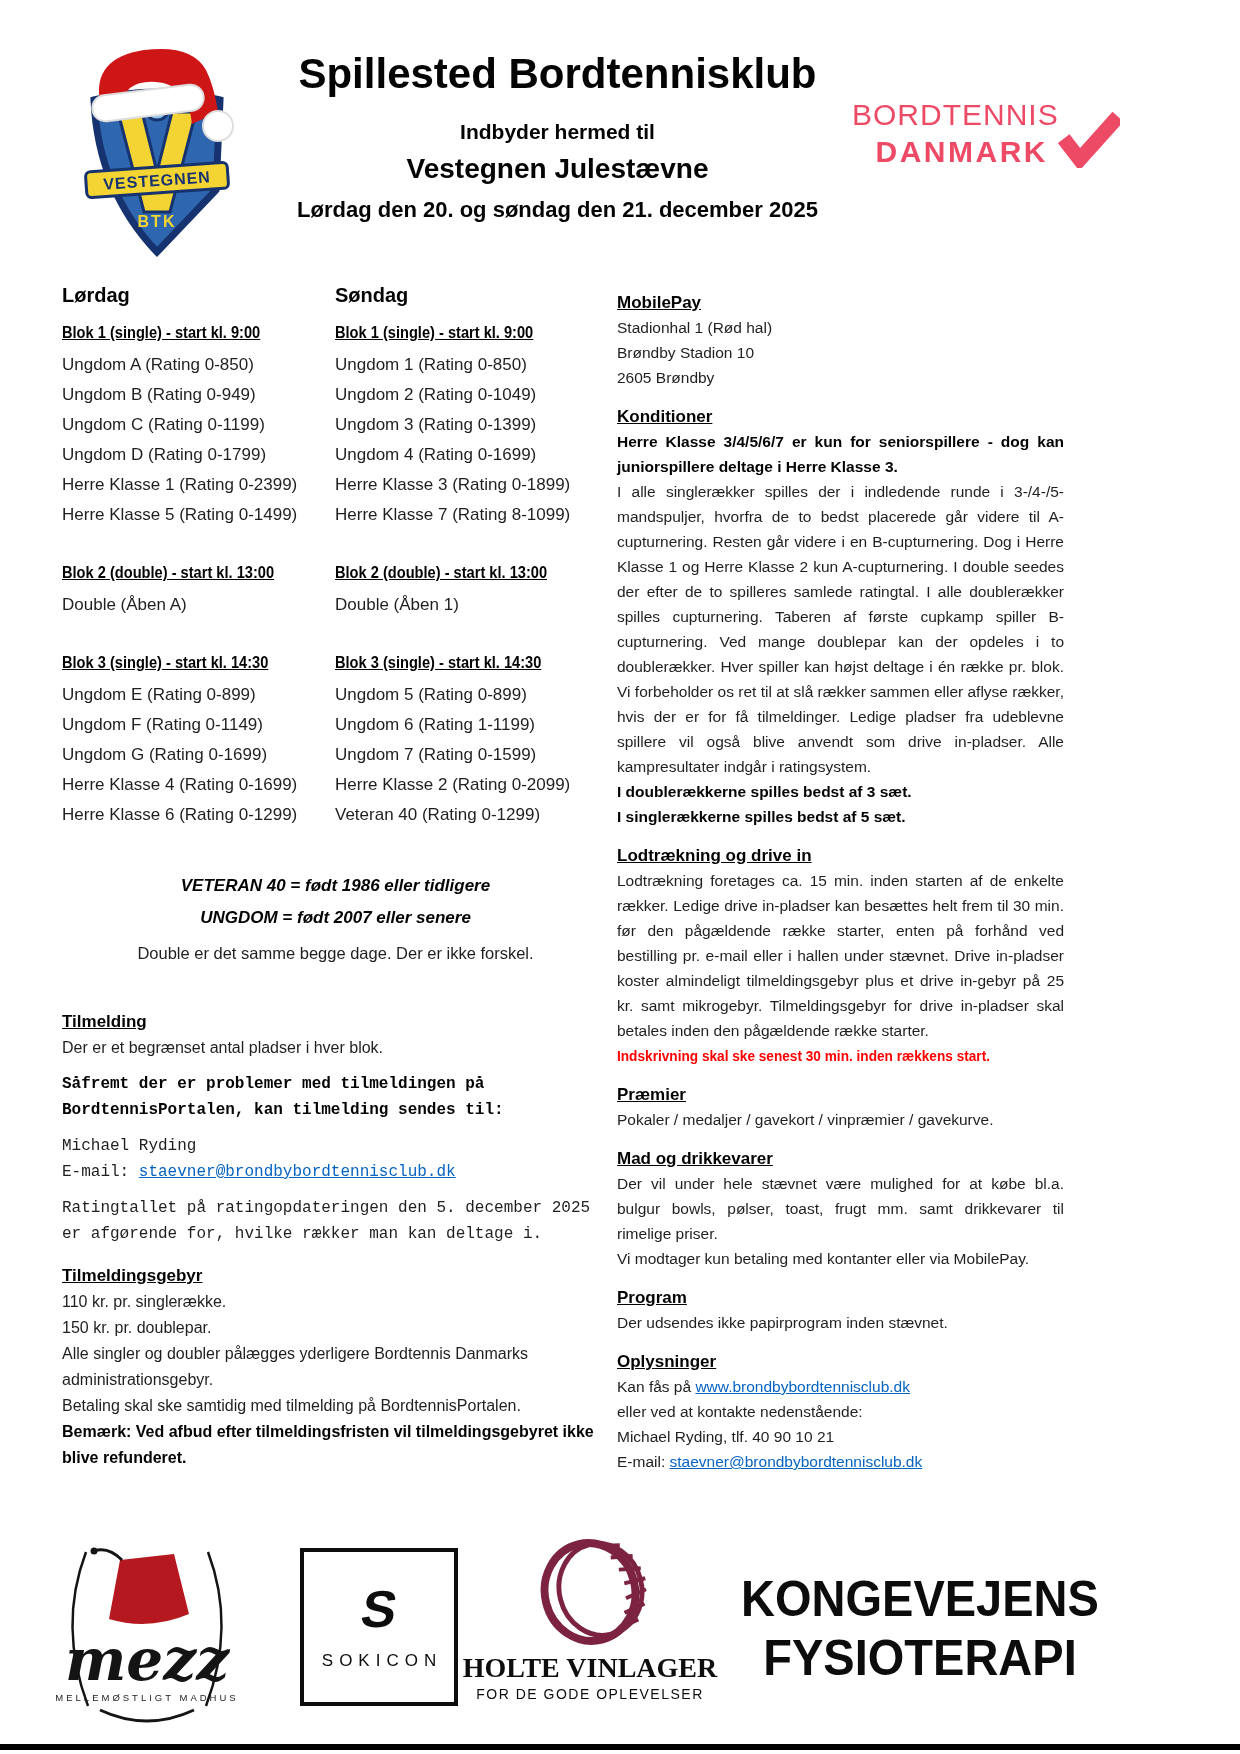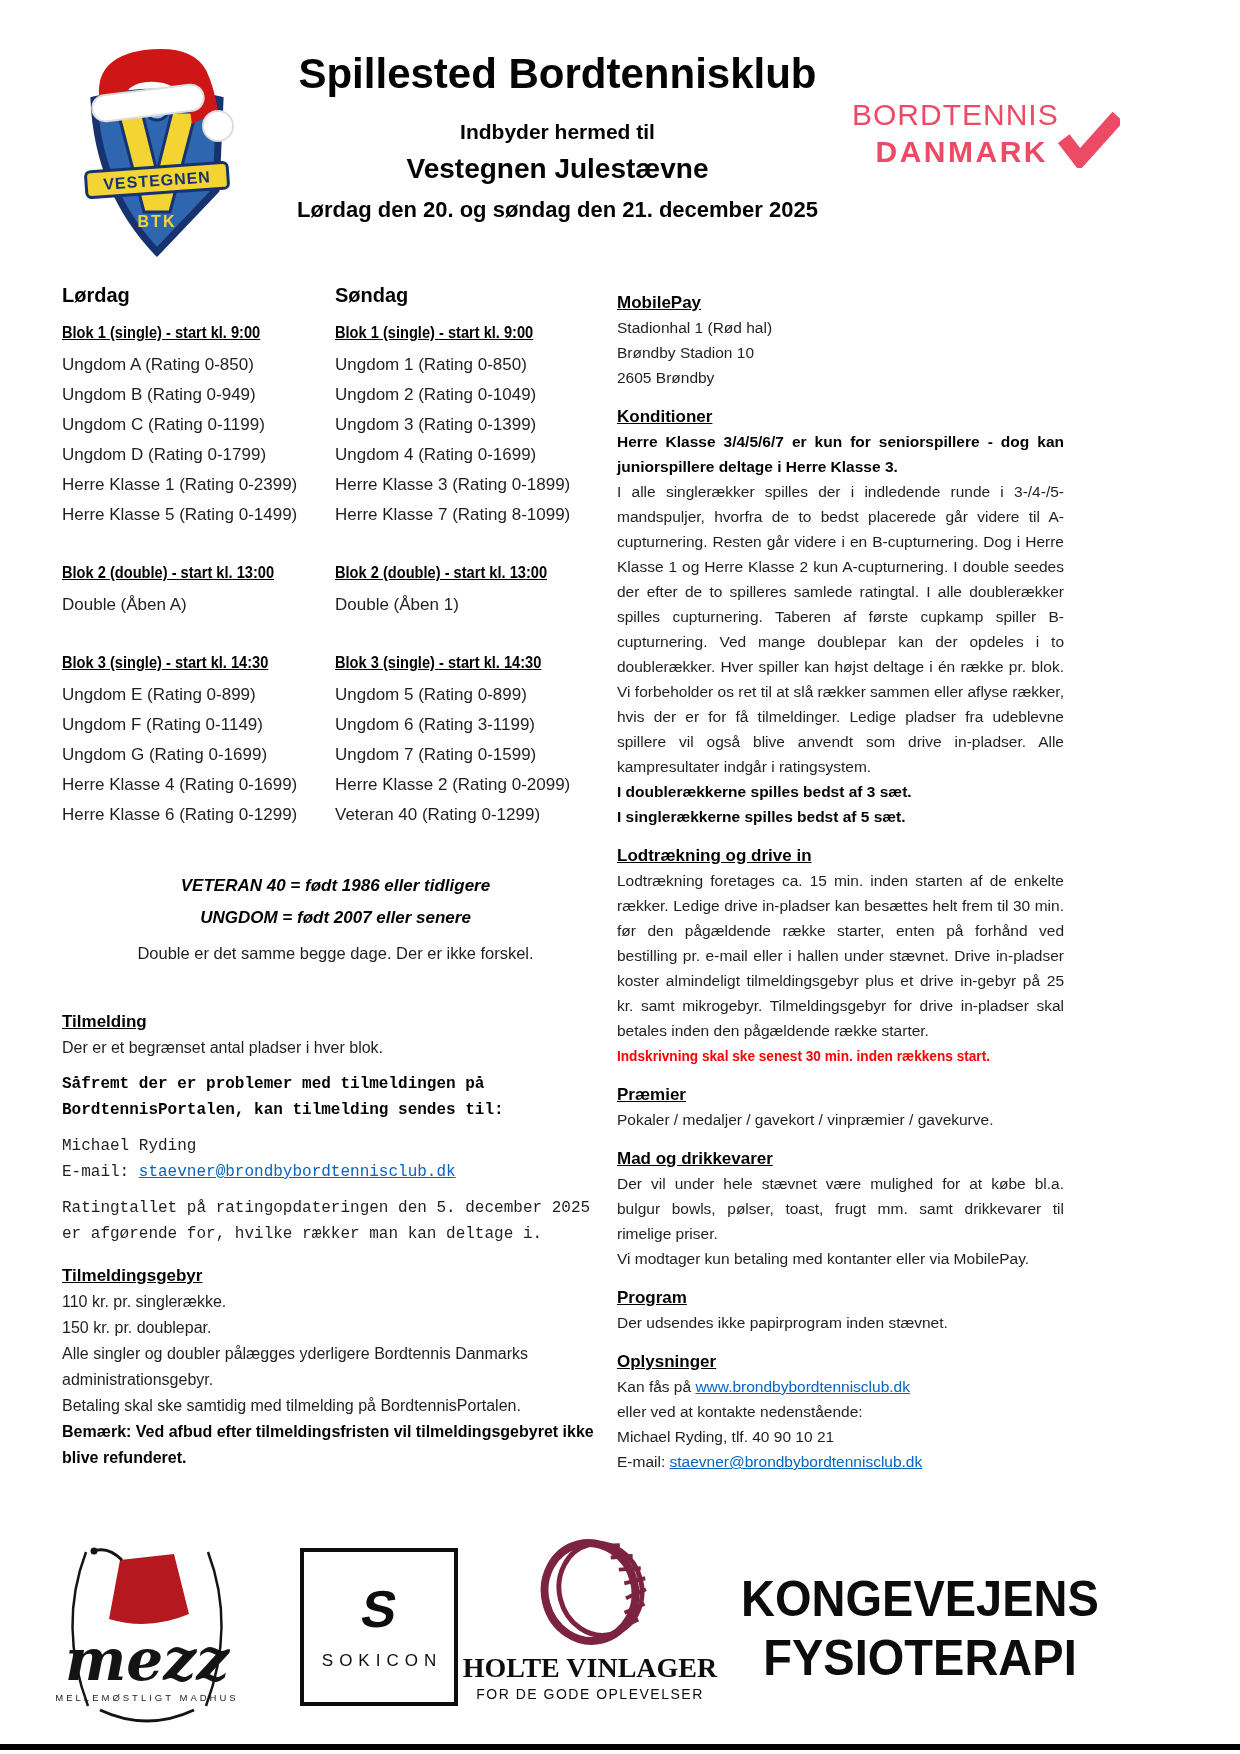--- a/index.html
+++ b/index.html
@@ -168,21 +168,21 @@
           <div class="block">
             <h3 class="block-heading">Blok 2 (double) - start kl. 13:00</h3>
             <ul class="events">
                 <li class="event">Double (Åben 1)</li>
               </ul>
           </div>
           <div class="block">
             <h3 class="block-heading">Blok 3 (single) - start kl. 14:30</h3>
             <ul class="events">
                 <li class="event">Ungdom 5 (Rating 0-899)</li>
-                <li class="event">Ungdom 6 (Rating 3-1199)</li>
+                <li class="event">Ungdom 6 (Rating 1-1199)</li>
                 <li class="event">Ungdom 7 (Rating 0-1599)</li>
                 <li class="event">Herre Klasse 2 (Rating 0-2099)</li>
                 <li class="event">Veteran 40 (Rating 0-1299)</li>
               </ul>
           </div>
         </div>
       </div>
 
       <div class="notes">
         <div class="note-strong">VETERAN 40 = født 1986 eller tidligere</div>

